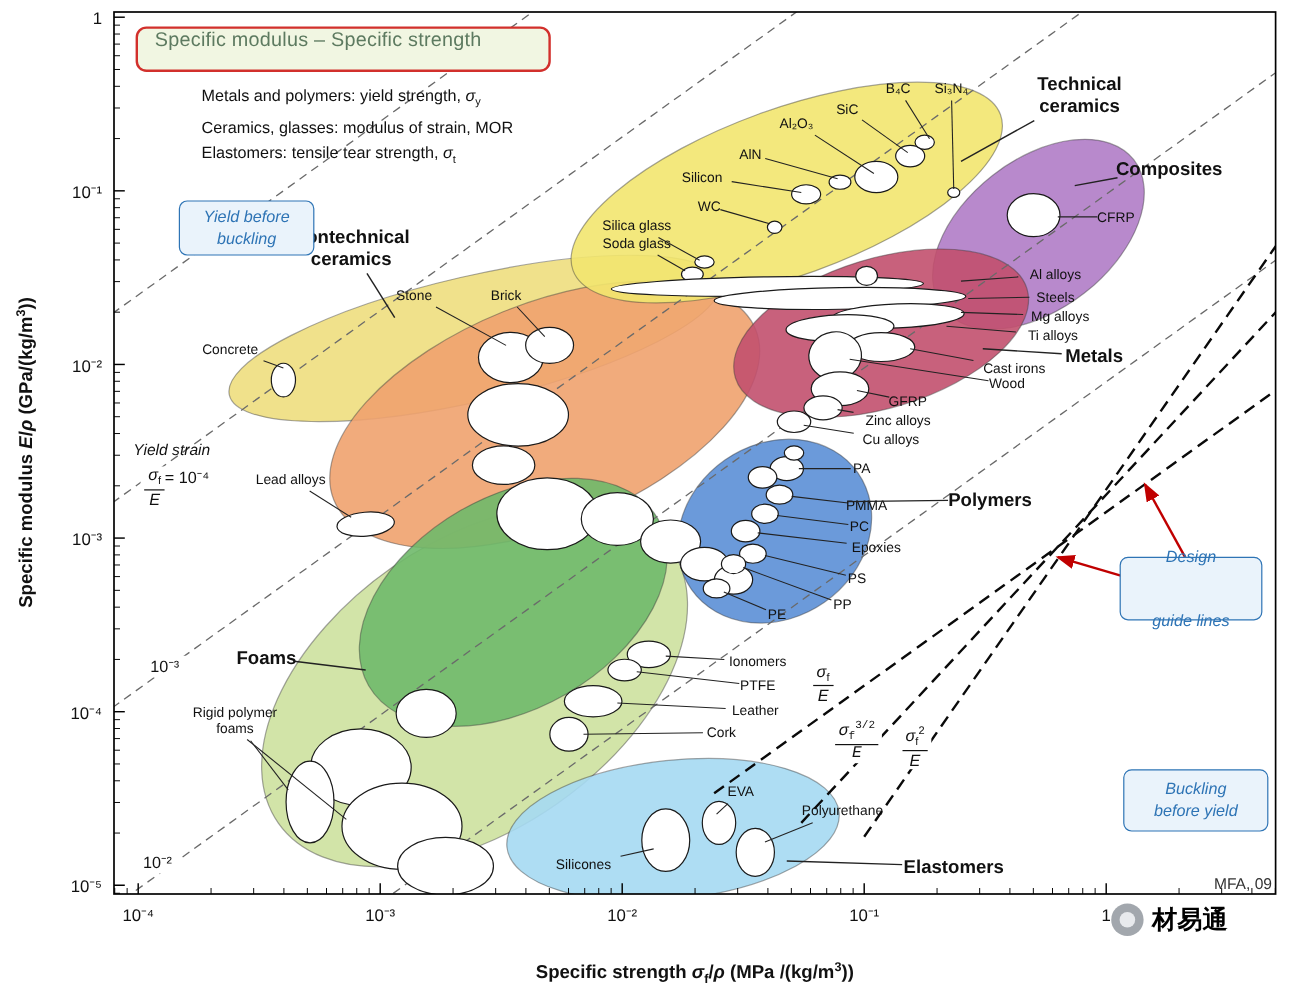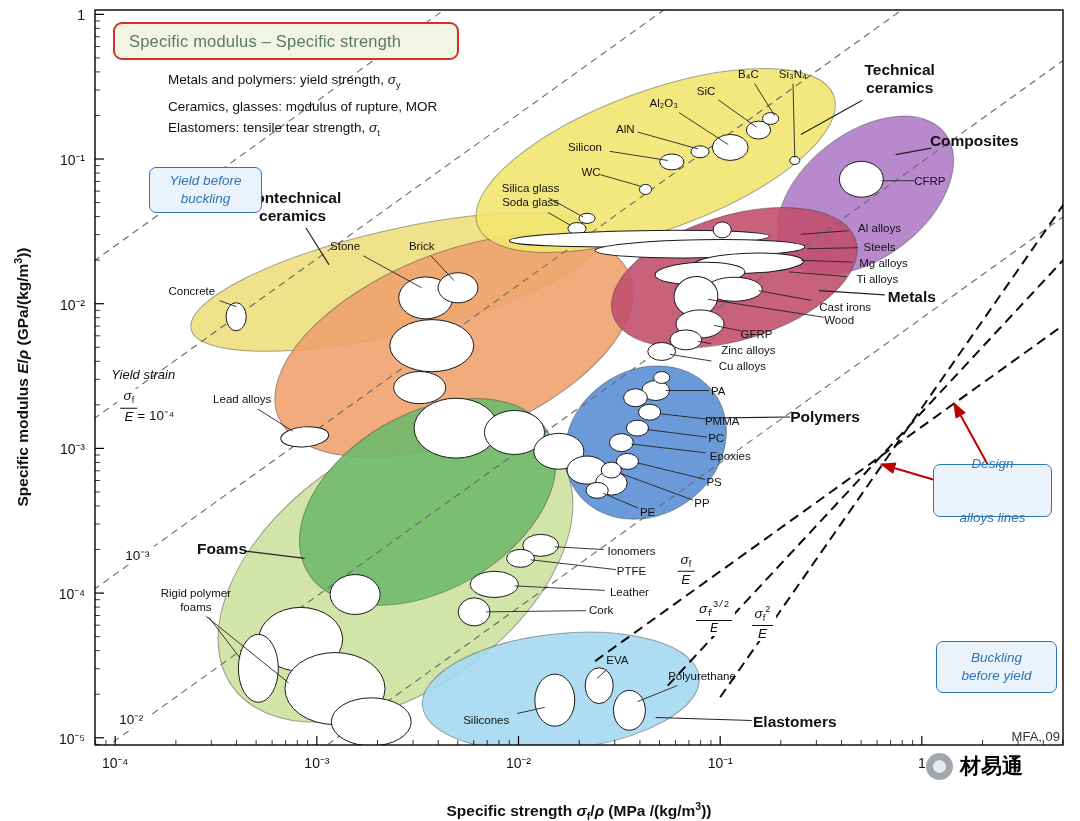--- a/index.html
+++ b/index.html
@@ -1,39 +1,39 @@
 <!DOCTYPE html>
 <html><head>
 <meta charset="utf-8">
 <style>
   html,body{margin:0;padding:0;background:#fff;}
   #stage{position:relative;width:1080px;height:821px;background:#fff;overflow:hidden;
          font-family:"Liberation Sans",sans-serif;color:#111;}
   #svg{position:absolute;left:0;top:0;}
   .title-box{position:absolute;left:113px;top:22px;width:346px;height:38px;
     border:2.5px solid #d2302c;border-radius:9px;background:#f1f6e2;
-    display:flex;align-items:center;padding-left:14px;box-sizing:border-box;
+    display:flex;align-items:flex-start;padding-left:14px;box-sizing:border-box;
     font-size:16.5px;color:#5d7a60;letter-spacing:.2px;}
   .notes{position:absolute;left:120px;top:69px;font-size:13.5px;line-height:21px;color:#111;margin-left:48px;}
   .callout{position:absolute;border:1.7px solid #2e74b5;border-radius:7px;background:#eaf3fb;
     color:#2e74b5;font-style:italic;font-size:13.5px;text-align:center;
     display:flex;flex-direction:column;justify-content:center;line-height:1.3;box-sizing:border-box;}
   #callout-yield{left:113px;top:167px;width:113px;height:46px;margin-left:36px;}
   #callout-design{left:933px;top:464px;width:119px;height:53px;gap:36px;}
   #callout-buckling{left:936px;top:641px;width:121px;height:52px;}
   .axis-x{position:absolute;left:95px;top:800px;width:968px;text-align:center;
     font-size:15.5px;font-weight:bold;}
   .axis-y{position:absolute;left:22px;top:377px;transform:translate(-50%,-50%) rotate(-90deg);
     white-space:nowrap;font-size:15.5px;font-weight:bold;}
   .credit{position:absolute;right:20px;top:729px;font-size:13px;color:#333;}
   .watermark{position:absolute;left:926px;top:752px;display:flex;align-items:center;gap:7px;
     color:#000000;font-size:21px;font-weight:bold;}
   .wm-icon{width:27px;height:27px;border-radius:50%;background:#a2a7ad;position:relative;display:inline-block;}
   .wm-lens{position:absolute;left:7px;top:7px;width:13px;height:13px;border-radius:50%;background:#e8eaed;display:inline-block;}
-  .frac{position:absolute;transform:translate(-50%,-50%);display:flex;align-items:flex-end;gap:0;
+  .frac{position:absolute;transform:translate(-50%,-50%);display:flex;align-items:flex-start;gap:0;
     background:#fff;padding:0 3px;font-size:13.5px;color:#111;}
   .frac .stack{display:flex;flex-direction:column;align-items:center;line-height:1.05;}
   .frac .num{border-bottom:1.2px solid #111;padding:0 3px 1px;}
   .frac .den{padding-top:1px;}
   .frac i{font-style:italic;}
   sub{font-size:68%;}
   sup{font-size:68%;}
 </style>
 </head>
 <body>
@@ -338,31 +338,31 @@
         <text x="85" y="743.665748031496" text-anchor="end" font-size="14" fill="#111" font-family="&quot;Liberation Sans&quot;,sans-serif"><tspan x="85">10⁻⁵</tspan></text>
       </g>
     </svg>
 
   <div class="title-box">
     <span>Specific modulus – Specific strength</span>
   </div>
 
   <div class="notes" id="notes">
       <div><span>Metals and polymers: yield strength, </span><i>σ</i><sub>y</sub></div>
-      <div><span>Ceramics, glasses: modulus of rupture, MOR</span></div>
+      <div><span>Ceramics, glasses: modulus of strain, MOR</span></div>
       <div><span>Elastomers: tensile tear strength, </span><i>σ</i><sub>t</sub></div>
     </div>
 
   <div class="callout" id="callout-yield">
     <span>Yield before</span>
     <span>buckling</span>
   </div>
   <div class="callout" id="callout-design">
     <span>Design</span>
-    <span>alloys lines</span>
+    <span>guide lines</span>
   </div>
   <div class="callout" id="callout-buckling">
     <span>Buckling</span>
     <span>before yield</span>
   </div>
 
   <div class="axis-x" id="xAxisLabel"><span>Specific strength </span><i>σ</i><sub>f</sub><span>/</span><i>ρ</i><span> (MPa /(kg/m</span><sup>3</sup><span>))</span></div>
   <div class="axis-y" id="yAxisLabel"><span>Specific modulus </span><i>E</i><span>/</span><i>ρ</i><span> (GPa/(kg/m</span><sup>3</sup><span>))</span></div>
 
   <div id="fracs">

